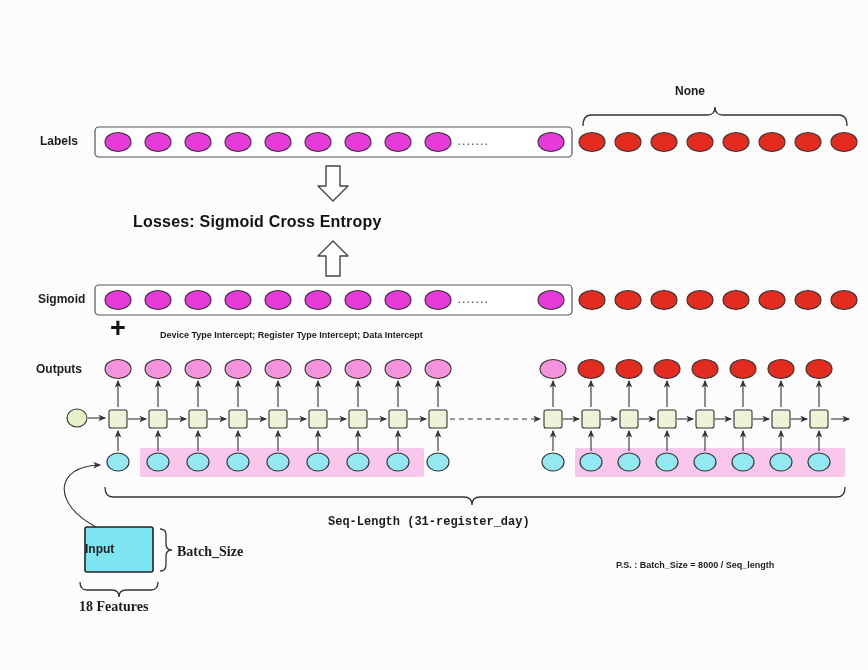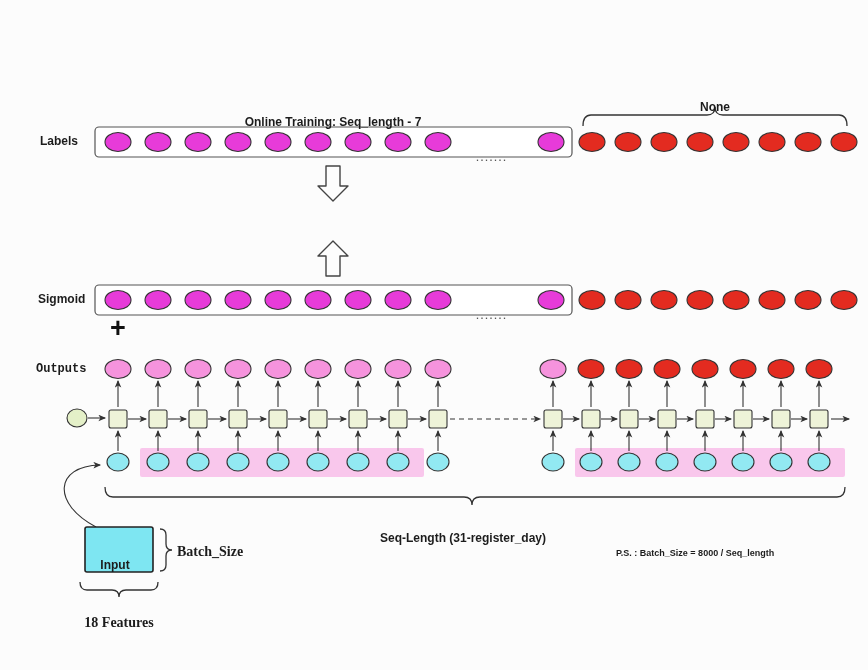--- a/index.html
+++ b/index.html
@@ -5,21 +5,21 @@
   html,body{margin:0;padding:0;background:#ffffff;}
   #stage{
     position:relative;width:868px;height:670px;background:#fcfcfc;
     font-family:"Liberation Sans", sans-serif;color:#1c1c1c;overflow:hidden;
   }
   #diagram-svg{position:absolute;left:0;top:0;z-index:1;}
   .txt{position:absolute;z-index:2;font-weight:700;white-space:nowrap;}
   .rowlabel{font-size:12px;text-align:right;}
   .small{font-size:9px;}
   .tiny{font-size:14px;font-family:Liberation Serif, serif;}
-  .center{text-align:center;margin-top:16px;}
+  .center{text-align:left;}
   .title{font-size:16px;letter-spacing:.2px;color:#111;}
   .dots{font-size:9px;color:#555;letter-spacing:2px;}
   .plus{font-size:27px;line-height:20px;color:#111;}
   .rowbox{fill:#ffffff;stroke:#555;stroke-width:1.2;}
   .brace{fill:none;stroke:#333;stroke-width:1.3;}
   .blockarrow{fill:#fdfdfd;stroke:#444;stroke-width:1.4;stroke-linejoin:round;}
   .band{fill:var(--band_pink);}
   .initnode{fill:var(--init_fill);stroke:var(--stroke);stroke-width:1.1;}
   .inputbox{fill:var(--input_fill);stroke:#222;stroke-width:1.6;}
   .arrowline{stroke:#333;stroke-width:1.1;fill:none;}
@@ -183,27 +183,28 @@
       <ellipse cx="553" cy="462" rx="11" ry="9" style="fill:var(--cyan);stroke:var(--stroke);stroke-width:1.1"></ellipse>
       <ellipse cx="591" cy="462" rx="11" ry="9" style="fill:var(--cyan);stroke:var(--stroke);stroke-width:1.1"></ellipse>
       <ellipse cx="629" cy="462" rx="11" ry="9" style="fill:var(--cyan);stroke:var(--stroke);stroke-width:1.1"></ellipse>
       <ellipse cx="667" cy="462" rx="11" ry="9" style="fill:var(--cyan);stroke:var(--stroke);stroke-width:1.1"></ellipse>
       <ellipse cx="705" cy="462" rx="11" ry="9" style="fill:var(--cyan);stroke:var(--stroke);stroke-width:1.1"></ellipse>
       <ellipse cx="743" cy="462" rx="11" ry="9" style="fill:var(--cyan);stroke:var(--stroke);stroke-width:1.1"></ellipse>
       <ellipse cx="781" cy="462" rx="11" ry="9" style="fill:var(--cyan);stroke:var(--stroke);stroke-width:1.1"></ellipse>
       <ellipse cx="819" cy="462" rx="11" ry="9" style="fill:var(--cyan);stroke:var(--stroke);stroke-width:1.1"></ellipse>
     </svg>
 
-  <div class="txt rowlabel center" style="left:203px;top:99px;width:260px;">Online Training: Seq_length - 7</div>
   <div class="txt rowlabel center" style="left:675px;top:84px;width:80px;">None</div>
   <div class="txt rowlabel" style="left:40px;top:134px;">Labels</div>
   <div class="txt dots center" style="left:458px;top:137px;width:68px;">.......</div>
+  <div class="txt title center" style="left:133px;top:213px;width:400px;">Losses: Sigmoid Cross Entropy</div>
   <div class="txt rowlabel" style="left:38px;top:292px;">Sigmoid</div>
   <div class="txt dots center" style="left:458px;top:295px;width:68px;">.......</div>
   <div class="txt plus" style="left:110px;top:318px;">+</div>
-  <div class="txt rowlabel" style="left:36px;top:362px;font-family:Liberation Mono, monospace;">Outputs</div>
-  <div class="txt rowlabel center" style="left:313px;top:515px;width:300px;">Seq-Length (31-register_day)</div>
+  <div class="txt small" style="left:160px;top:330px;">Device Type Intercept; Register Type Intercept; Data Intercept</div>
+  <div class="txt rowlabel" style="left:36px;top:362px;">Outputs</div>
+  <div class="txt rowlabel center" style="left:328px;top:515px;width:300px;font-family:Liberation Mono, monospace;">Seq-Length (31-register_day)</div>
   <div class="txt rowlabel center" style="left:85px;top:542px;width:60px;">Input</div>
   <div class="txt tiny" style="left:177px;top:544px;">Batch_Size</div>
   <div class="txt tiny center" style="left:79px;top:599px;width:80px;">18 Features</div>
-  <div class="txt small" style="left:616px;top:548px;">P.S. : Batch_Size = 8000 / Seq_length</div>
+  <div class="txt small" style="left:616px;top:560px;">P.S. : Batch_Size = 8000 / Seq_length</div>
 
 </div>
 
 </body></html>

